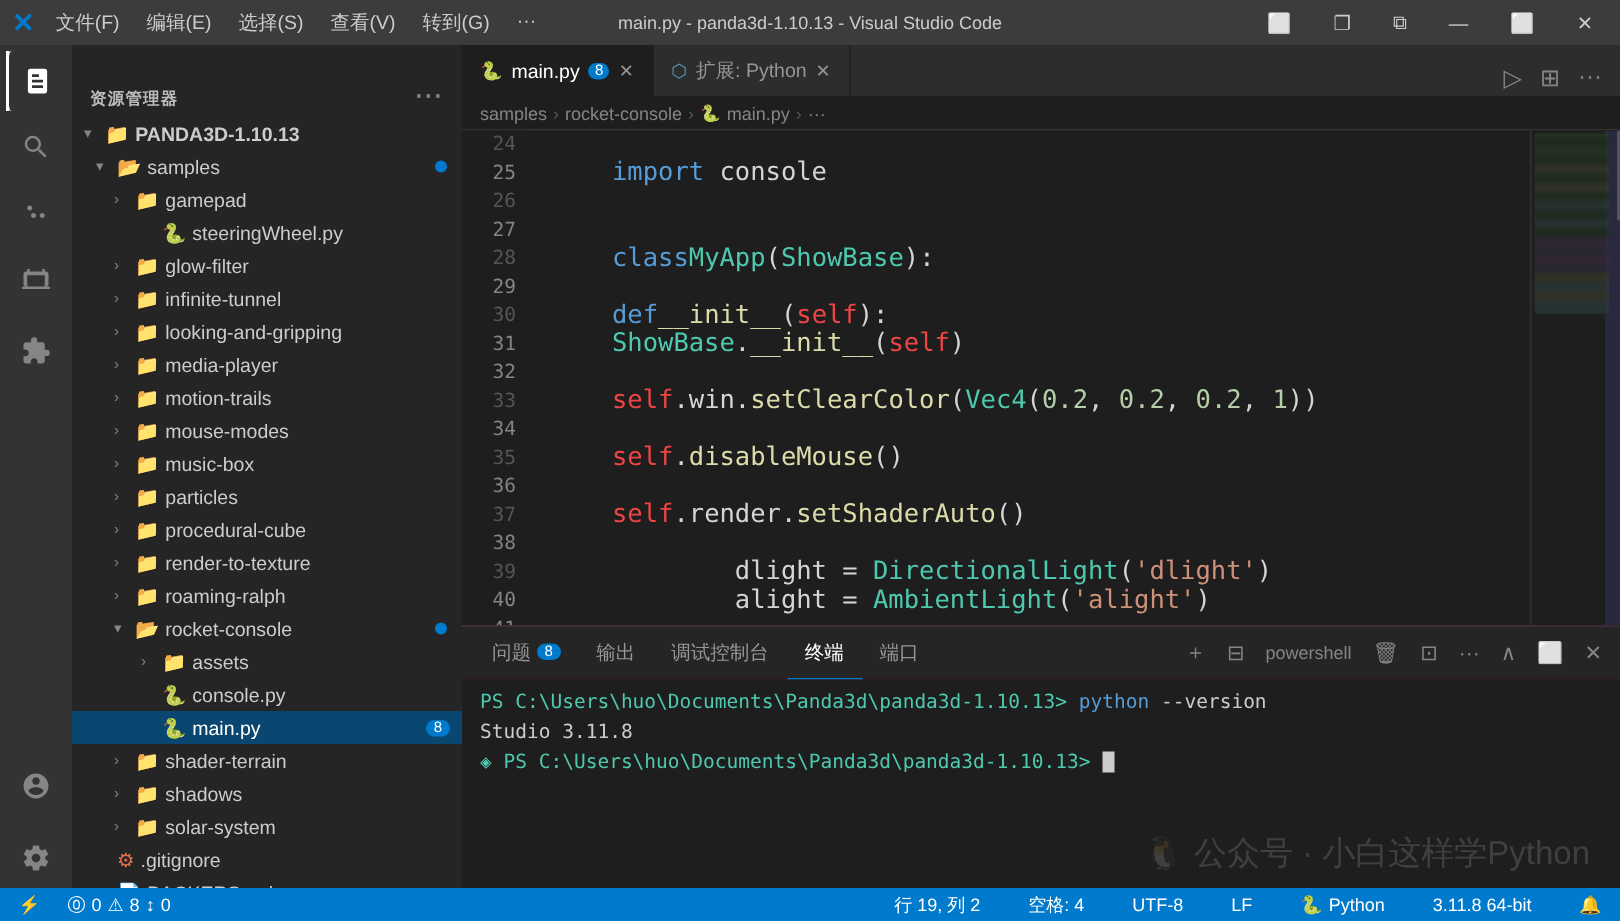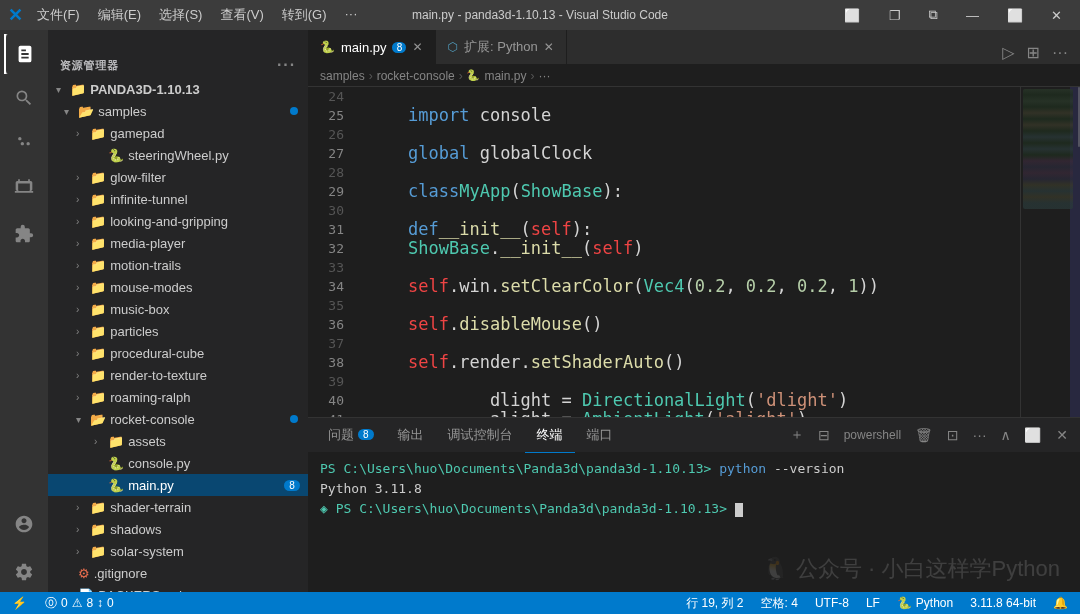--- a/index.html
+++ b/index.html
@@ -82,21 +82,21 @@
     .panel-actions { display: flex; align-items: center; gap: 6px; color: #858585; font-size: 14px; }
     .panel-actions span { cursor: pointer; padding: 2px 4px; }
     #terminal-content { flex: 1; padding: 6px 12px; font-family: 'Consolas', monospace; font-size: 13px; overflow: auto; background: #1e1e1e; }
     .terminal-line { color: #cccccc; line-height: 20px; }
     .terminal-cursor { display: inline-block; width: 8px; height: 14px; background: #cccccc; vertical-align: middle; animation: blink 1s step-end infinite; }
     @keyframes blink { 0%,100%{opacity:1} 50%{opacity:0} }
 
     
     #statusbar { height: 22px; background: #007acc; display: flex; align-items: center; justify-content: space-between; padding: 0 8px; flex-shrink: 0; font-size: 12px; color: #ffffff; }
     #statusbar .left { display: flex; align-items: center; gap: 10px; }
-    #statusbar .right { display: flex; gap: 9px; }
+    #statusbar .right { display: flex; gap: 24px; }
     #statusbar .item { display: flex; align-items: center; gap: 4px; cursor: pointer; padding: 0 4px; }
 
     
     #watermark { position: fixed; bottom: 30px; right: 20px; font-size: 22px; color: rgba(255,255,255,0.15); pointer-events: none; white-space: nowrap; }
 
     
     ::-webkit-scrollbar { width: 6px; height: 6px; }
     ::-webkit-scrollbar-track { background: #1e1e1e; }
     ::-webkit-scrollbar-thumb { background: #424242; border-radius: 3px; }
 
@@ -388,21 +388,20 @@
             <div style="height:19px; line-height:19px;">38</div>
             <div style="height:19px; color:#555; line-height:19px;">39</div>
             <div style="height:19px; line-height:19px;">40</div>
             <div style="height:19px; line-height:19px;">41</div>
 
           </div>
           <div id="code-content">
             <div class="code-line">&nbsp;</div>
             <div class="code-line">    <span class="kw">import</span> console</div>
             <div class="code-line">&nbsp;</div>
-            <div class="code-line">    <span class="kw">global</span> globalClock</div>
             <div class="code-line">&nbsp;</div>
             <div class="code-line"><span class="kw">class</span> <span class="cls">MyApp</span>(<span class="cls">ShowBase</span>):</div>
             <div class="code-line">&nbsp;</div>
             <div class="code-line">    <span class="kw">def</span> <span class="fn">__init__</span>(<span class="self-kw">self</span>):</div>
             <div class="code-line">        <span class="cls">ShowBase</span>.<span class="fn">__init__</span>(<span class="self-kw">self</span>)</div>
             <div class="code-line">&nbsp;</div>
             <div class="code-line">        <span class="self-kw">self</span>.win.<span class="fn">setClearColor</span>(<span class="cls">Vec4</span>(<span class="num">0.2</span>, <span class="num">0.2</span>, <span class="num">0.2</span>, <span class="num">1</span>))</div>
             <div class="code-line">&nbsp;</div>
             <div class="code-line">        <span class="self-kw">self</span>.<span class="fn">disableMouse</span>()</div>
             <div class="code-line">&nbsp;</div>
@@ -457,21 +456,21 @@
               <span>✕</span>
             </div>
           </div>
           <div id="terminal-content">
             <div class="terminal-line">
               <span style="color:#4ec9b0;">PS C:\Users\huo\Documents\Panda3d\panda3d-1.10.13&gt;</span>
               <span style="color:#569cd6;"> python</span>
               <span style="color:#cccccc;"> --version</span>
             </div>
             <div class="terminal-line">
-              <span>Python 3.11.8</span>
+              <span>Studio 3.11.8</span>
             </div>
             <div class="terminal-line">
               <span style="color:#4ec9b0;">◈ PS C:\Users\huo\Documents\Panda3d\panda3d-1.10.13&gt;</span>
               <span class="terminal-cursor"></span>
             </div>
           </div>
         </div>
       </div>
     </div>
   </div>

